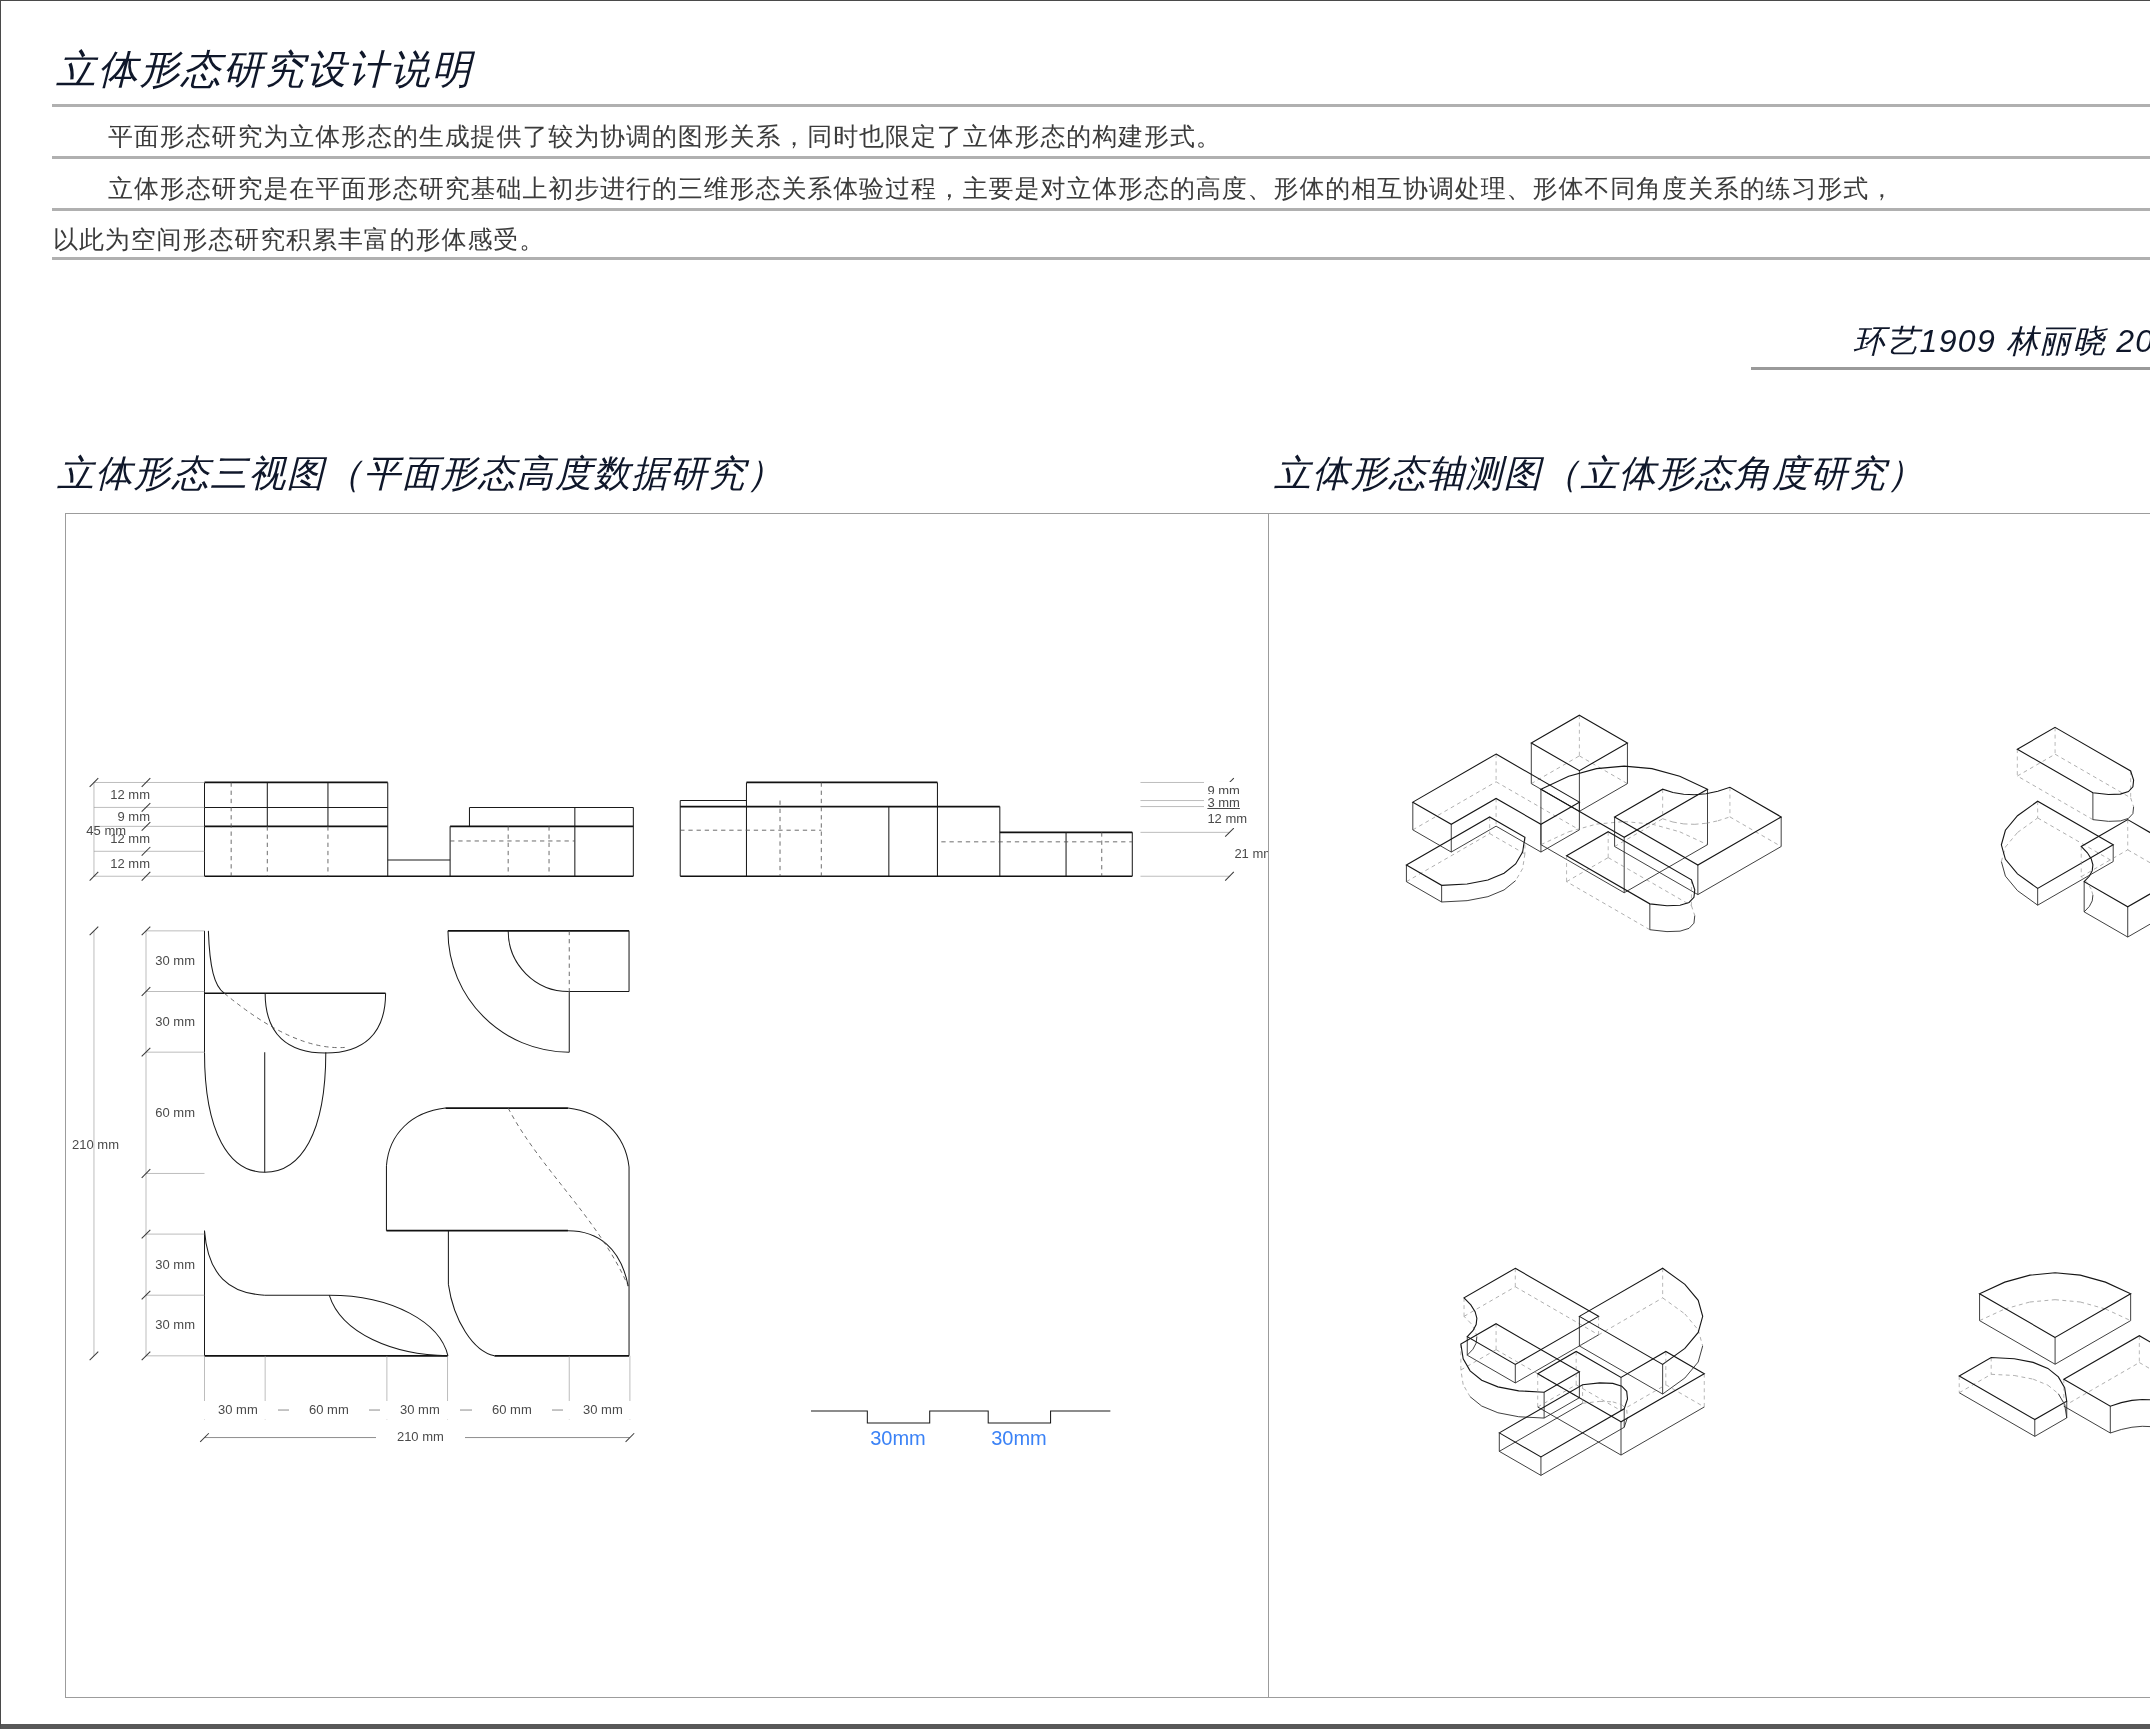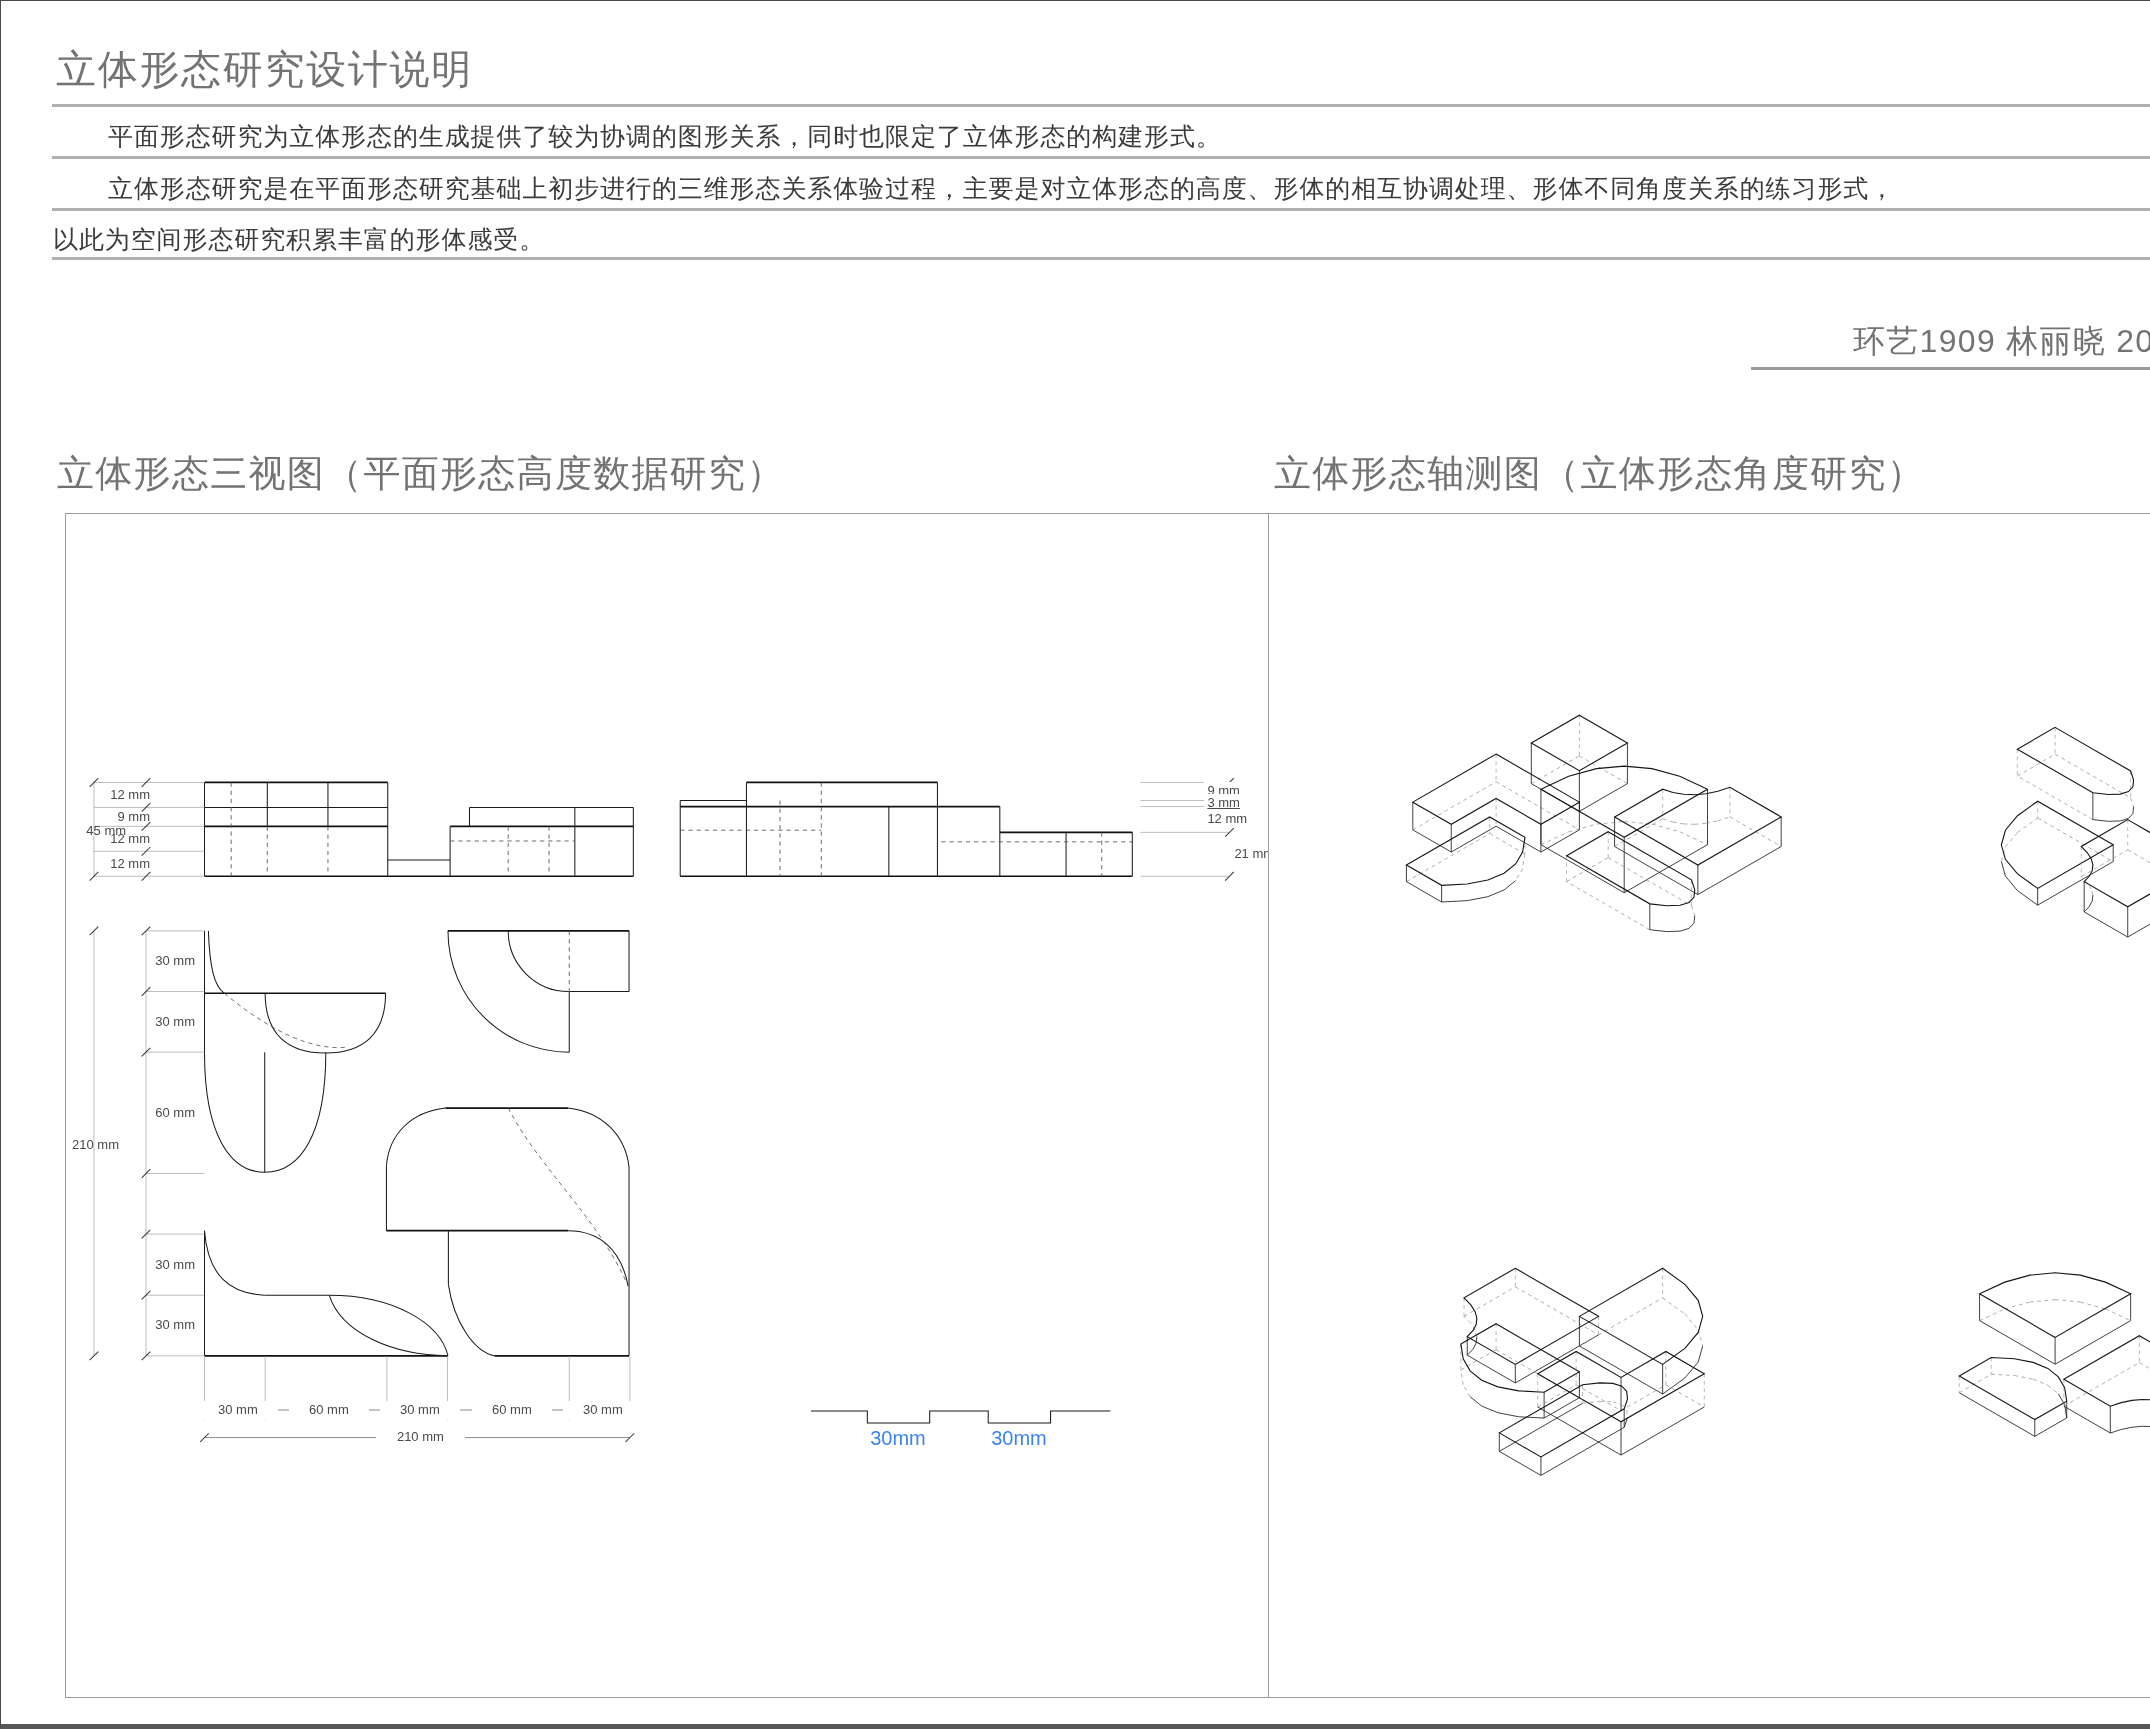--- a/index.html
+++ b/index.html
@@ -1,20 +1,20 @@
 <!DOCTYPE html>
 <html style="font-size:6.9px"><head>
 <meta charset="utf-8">
 <style>
   html,body{margin:0;padding:0;background:#ffffff;}
   body{font-family:"Liberation Sans", sans-serif; -webkit-font-smoothing:antialiased;}
   .page{position:relative;width:2491px;height:1730px;box-sizing:border-box;background:#fff;
         border-top:1.7px solid #4a4a4a;border-left:1.7px solid #4a4a4a;border-right:1.7px solid #4a4a4a;
         border-bottom:6.9px solid #585858;overflow:hidden;}
-  .red{color:#737373;}
+  .red{color:#0f172a;font-style:italic;}
   .title{position:absolute;left:55px;top:41px;font-size:40px;font-weight:500;letter-spacing:1.7px;}
   .para{position:absolute;color:#3b3b3b;font-size:25px;letter-spacing:0.9px;white-space:nowrap;}
   .rule{position:absolute;background:#b0b0b0;height:3px;}
   .author{position:absolute;left:1852px;top:319px;font-size:32px;letter-spacing:1.3px;}
   .heading{position:absolute;top:448px;font-size:37px;font-weight:500;letter-spacing:1.3px;}
   .panel{position:absolute;top:512px;height:1185px;border:1.3px solid #9c9c9c;box-sizing:border-box;background:#fff;}
   .panel svg{position:absolute;left:0;top:0;}
   .dim{position:absolute;color:#4a4a4a;font-size:13px;white-space:nowrap;line-height:18px;}
   .dim.bg{background:#fff;padding:0 3.4px;}
   .biglab{position:absolute;color:#3b82f6;font-size:20px;white-space:nowrap;}

